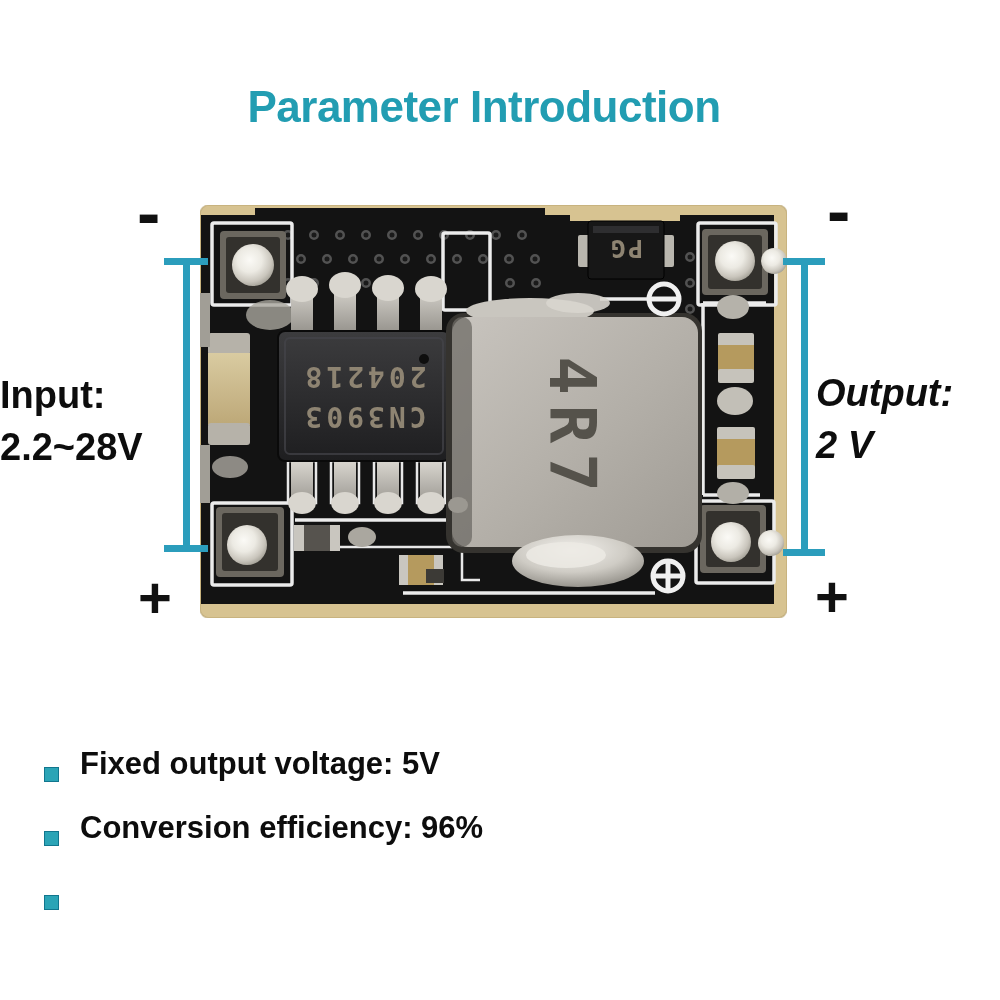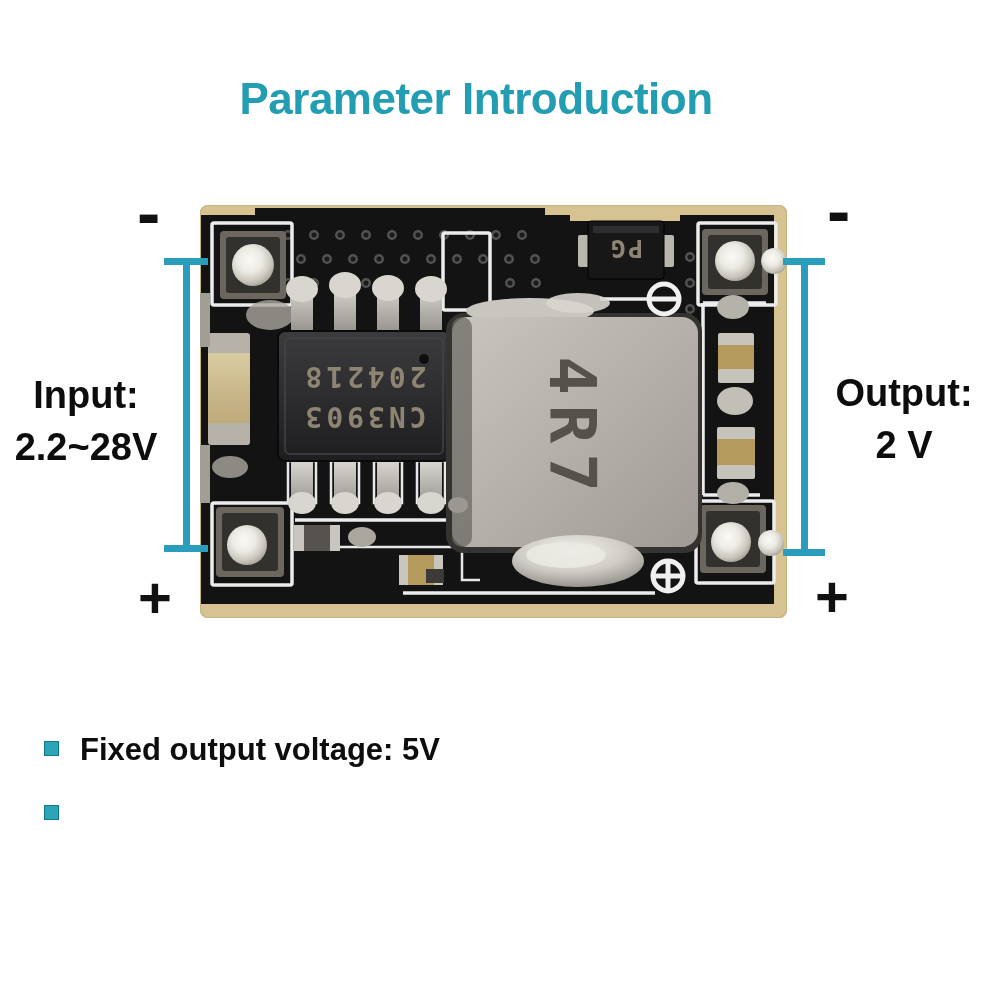--- a/index.html
+++ b/index.html
@@ -1,50 +1,50 @@
 <!DOCTYPE html>
 <html><head>
 <meta charset="utf-8">
 <style>
   html,body{margin:0;padding:0;background:#ffffff;}
   .stage{
     position:relative;width:1000px;height:1000px;background:#ffffff;overflow:hidden;
     font-family:"Liberation Sans",sans-serif;color:#0d0d0d;
   }
   .page-title{
-    position:absolute;left:0;top:70px;width:880px;margin:4px;
+    position:absolute;left:0;top:70px;width:880px;margin:12px;
     text-align:center;font-size:44px;font-weight:bold;letter-spacing:-0.5px;
     color:#229db2;
     padding-left:32px;
   }
   .board-wrap{position:absolute;left:200px;top:205px;width:587px;height:413px;}
   .board-wrap svg{display:block;width:587px;height:413px;}
 
-  .side-label{position:absolute;font-weight:bold;font-size:38px;line-height:1.36;text-align:center;color:#0d0d0d;}
+  .side-label{position:absolute;font-weight:bold;font-size:38px;line-height:1.36;color:#0d0d0d;}
   .side-label.input{left:0;top:370px;width:172px;}
-  .side-label.output{left:816px;top:368px;width:176px;}
+  .side-label.output{left:816px;top:368px;width:176px;font-style:italic;}
 
   .polarity{position:absolute;font-weight:bold;color:#111;line-height:1;}
   .polarity.minus{font-size:70px;}
   .polarity.plus{font-size:58px;}
   .minus-left{left:137px;top:178px;}
   .plus-left{left:138px;top:569px;}
   .minus-right{left:827px;top:176px;}
   .plus-right{left:815px;top:568px;}
 
   .bracket{position:absolute;}
   .bracket .vline{position:absolute;left:50%;top:0;bottom:0;width:7px;margin-left:-3.5px;background:#2b9dbc;}
   .bracket .cap{position:absolute;left:0;right:0;height:7px;background:#2b9dbc;}
   .bracket .cap.top{top:0;}
   .bracket .cap.bottom{bottom:0;}
   .bracket.left{left:164px;top:258px;width:44px;height:294px;}
   .bracket.right{left:783px;top:258px;width:42px;height:298px;}
 
   .specs{position:absolute;left:44px;top:718px;margin:0;padding:0;list-style:none;}
-  .specs li{display:flex;align-items:center;height:64px;font-size:31px;font-weight:bold;color:#0d0d0d;white-space:nowrap;}
+  .specs li{display:flex;align-items:flex-end;height:64px;font-size:31px;font-weight:bold;color:#0d0d0d;white-space:nowrap;}
   .specs .sq{flex:none;width:13px;height:13px;margin-right:21px;margin-top:-3px;background:#2ba4b6;border:1px solid #11768e;}
 
   
   .silk{fill:none;stroke:#ececec;stroke-width:3.5;}
   .silkthin{fill:none;stroke:#e8e8e8;stroke-width:2.5;}
   .viaBG{stroke:#525252;stroke-width:10;stroke-dasharray:0 26;stroke-linecap:round;fill:none;}
   .viaFG{stroke:#1a1a1a;stroke-width:5;stroke-dasharray:0 26;stroke-linecap:round;fill:none;}
   .chiptext{font-family:"DejaVu Sans Mono","Liberation Mono",monospace;font-weight:bold;fill:#8e8472;}
   .indtext{font-family:"DejaVu Sans Mono","Liberation Mono",monospace;font-weight:bold;fill:#55524b;}
 </style>
@@ -270,16 +270,20 @@
     <div>2 V</div>
   </div>
 
   <ul class="specs">
     <li>
       <span class="sq"></span>
       <span>Fixed output voltage: 5V</span>
     </li>
     <li>
       <span class="sq"></span>
+      <span>Conversion efficiency: 96%</span>
+    </li>
+    <li>
+      <span class="sq"></span>
     </li>
   </ul>
 
 </div>
 
 </body></html>

